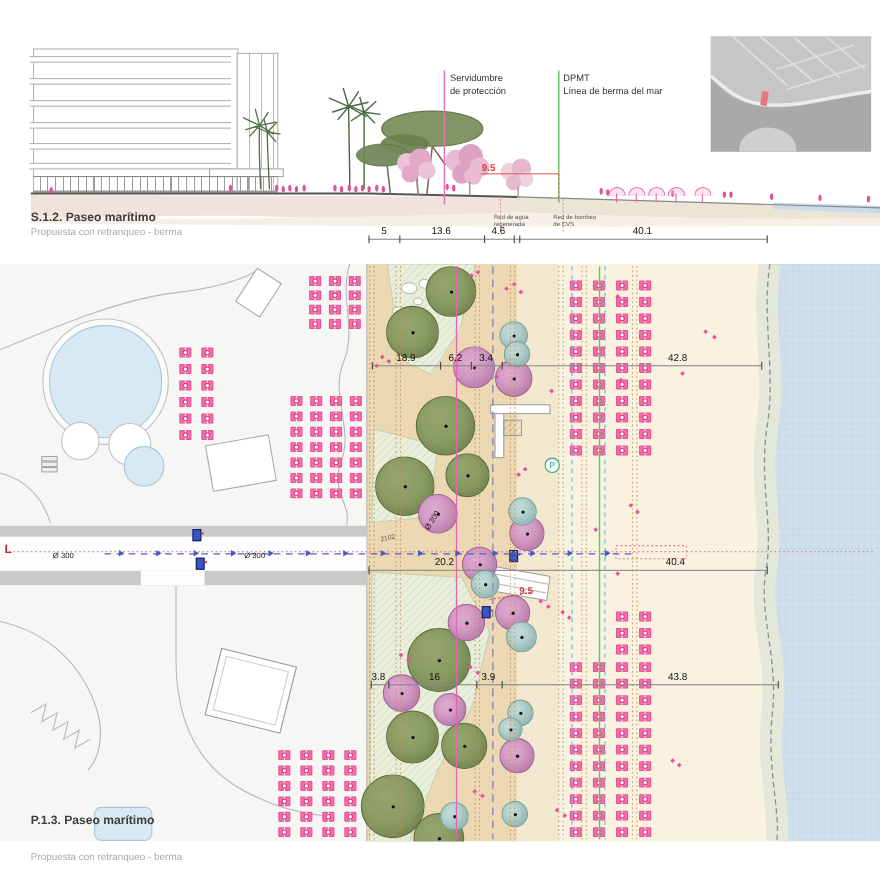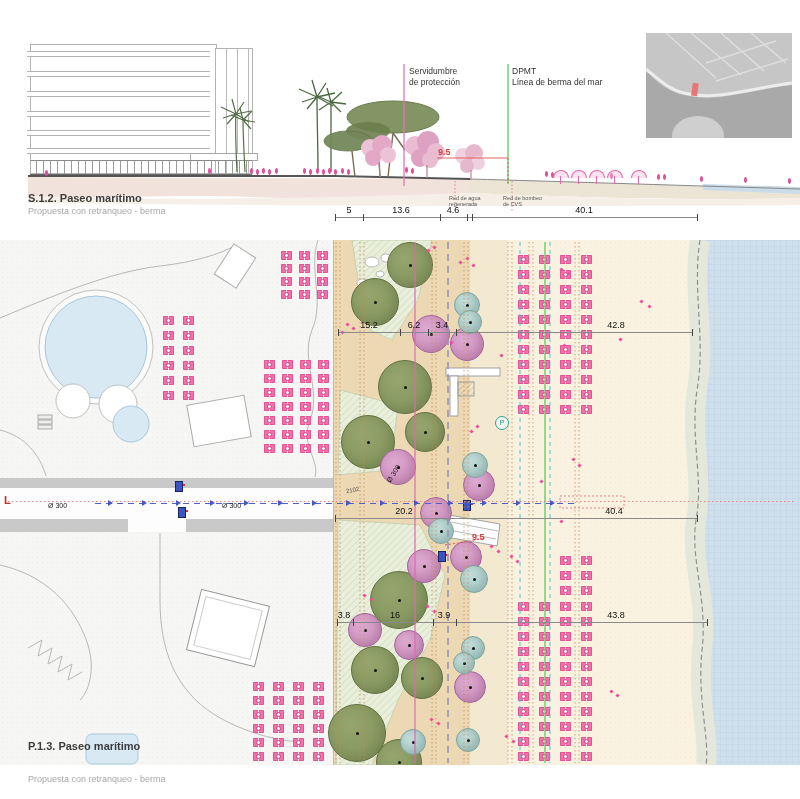--- a/index.html
+++ b/index.html
@@ -601,21 +601,21 @@
         <div class="parrow" style="position: absolute; left: 448px; top: 260px; width: 0px; height: 0px;"></div>
         <div class="parrow" style="position: absolute; left: 482px; top: 260px; width: 0px; height: 0px;"></div>
         <div class="parrow" style="position: absolute; left: 516px; top: 260px; width: 0px; height: 0px;"></div>
         <div class="parrow" style="position: absolute; left: 550px; top: 260px; width: 0px; height: 0px;"></div>
         <div class="dimline" style="position: absolute; left: 338px; top: 92px; width: 354px; height: 1px;"></div>
         <div class="dimtick" style="position: absolute; left: 338px; top: 89px; width: 1px; height: 7px;"></div>
         <div class="dimtick" style="position: absolute; left: 400px; top: 89px; width: 1px; height: 7px;"></div>
         <div class="dimtick" style="position: absolute; left: 428px; top: 89px; width: 1px; height: 7px;"></div>
         <div class="dimtick" style="position: absolute; left: 456px; top: 89px; width: 1px; height: 7px;"></div>
         <div class="dimtick" style="position: absolute; left: 692px; top: 89px; width: 1px; height: 7px;"></div>
-        <div class="dimlabel" style="position: absolute; left: 353px; top: 80px; width: 32px; height: 10px;">15.2</div>
+        <div class="dimlabel" style="position: absolute; left: 353px; top: 80px; width: 32px; height: 10px;">18.9</div>
         <div class="dimlabel" style="position: absolute; left: 398px; top: 80px; width: 32px; height: 10px;">6.2</div>
         <div class="dimlabel" style="position: absolute; left: 426px; top: 80px; width: 32px; height: 10px;">3.4</div>
         <div class="dimlabel" style="position: absolute; left: 600px; top: 80px; width: 32px; height: 10px;">42.8</div>
         <div class="dimline" style="position: absolute; left: 335px; top: 278px; width: 362px; height: 1px;"></div>
         <div class="dimtick" style="position: absolute; left: 335px; top: 275px; width: 1px; height: 7px;"></div>
         <div class="dimtick" style="position: absolute; left: 697px; top: 275px; width: 1px; height: 7px;"></div>
         <div class="dimlabel" style="position: absolute; left: 388px; top: 266px; width: 32px; height: 10px;">20.2</div>
         <div class="dimlabel" style="position: absolute; left: 598px; top: 266px; width: 32px; height: 10px;">40.4</div>
         <div class="dimline" style="position: absolute; left: 337px; top: 382px; width: 370px; height: 1px;"></div>
         <div class="dimtick" style="position: absolute; left: 337px; top: 379px; width: 1px; height: 7px;"></div>

